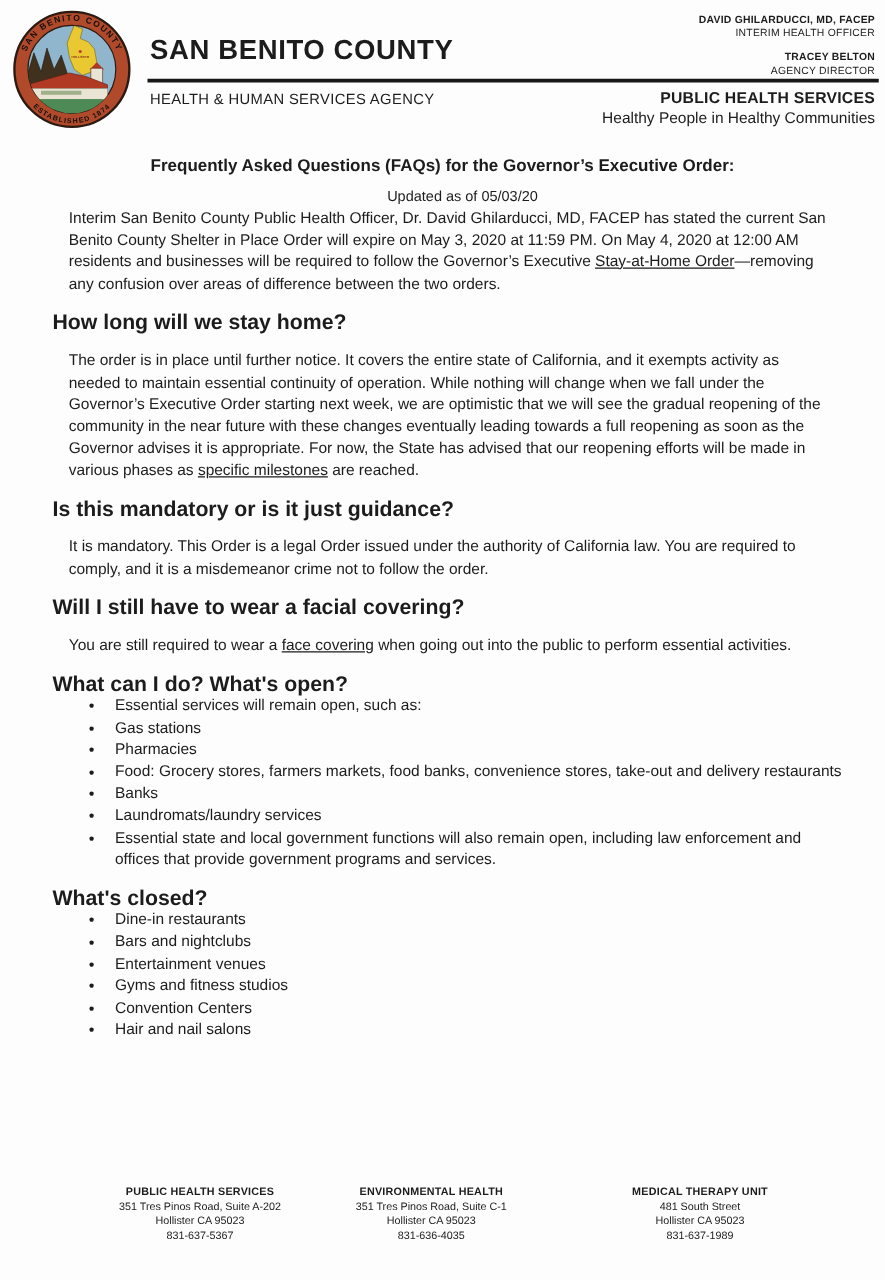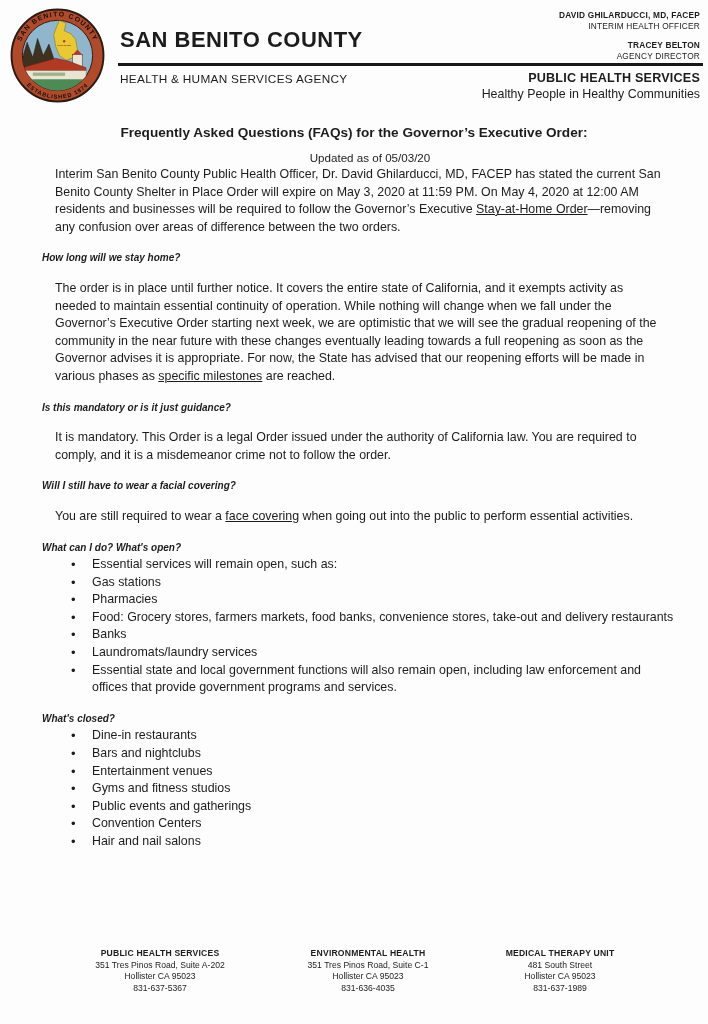--- a/index.html
+++ b/index.html
@@ -30,30 +30,30 @@
 
   
   .title-block { position:absolute; top:114px; left:0; width:100%; text-align:center; }
   .doc-title { font-size:13.6px; font-weight:700; margin:11px; }
   .doc-updated { font-size:11.6px; font-weight:400; margin-top:4px;padding-left:32px; }
 
   
   .content { position:absolute; top:153px; left:42px; right:34px; font-size:12.4px; line-height:17.6px; }
   .content p { margin:13px; }
   .u { text-decoration:underline; text-decoration-thickness:1px; text-underline-offset:1px; }
-  .section h2 { font-size:10px; font-weight:700; margin:13px 0 0 0; line-height:17.6px;font-style:italic; }
+  .section h2 { font-size:17px; font-weight:700; margin:13px 0 0 0; line-height:17.6px; }
   .section ul { list-style:none; margin:0; padding:0; }
   .section li { position:relative; padding-left:50px; }
   .section li::before { content:"\2022"; position:absolute; left:29px; top:0; font-size:13px; }
 
   
   .footer { position:absolute; top:948px; left:0; width:100%; height:60px; font-size:8.6px; line-height:11.7px; }
   .office { position:absolute; width:220px; text-align:center; }
   .office.c1 { left:50px; }
-  .office.c2 { left:258px; }
+  .office.c2 { left:235px; }
   .office.c3 { left:450px; }
   .office-name { font-weight:700; letter-spacing:.2px; }
 </style>
 </head>
 <body>
 
 <div class="page">
 
   <div class="letterhead">
 
@@ -138,21 +138,20 @@
             <li>Essential state and local government functions will also remain open, including law enforcement and offices that provide government programs and services.</li>
           </ul>
         </div>
         <div class="section">
           <h2>What's closed?</h2>
           <ul>
             <li>Dine-in restaurants</li>
             <li>Bars and nightclubs</li>
             <li>Entertainment venues</li>
             <li>Gyms and fitness studios</li>
-            <li>Public events and gatherings</li>
             <li>Convention Centers</li>
             <li>Hair and nail salons</li>
           </ul>
         </div>
       </div>
   </div>
 
   <div class="footer">
     <div class="office c1">
       <div class="office-name">PUBLIC HEALTH SERVICES</div>

